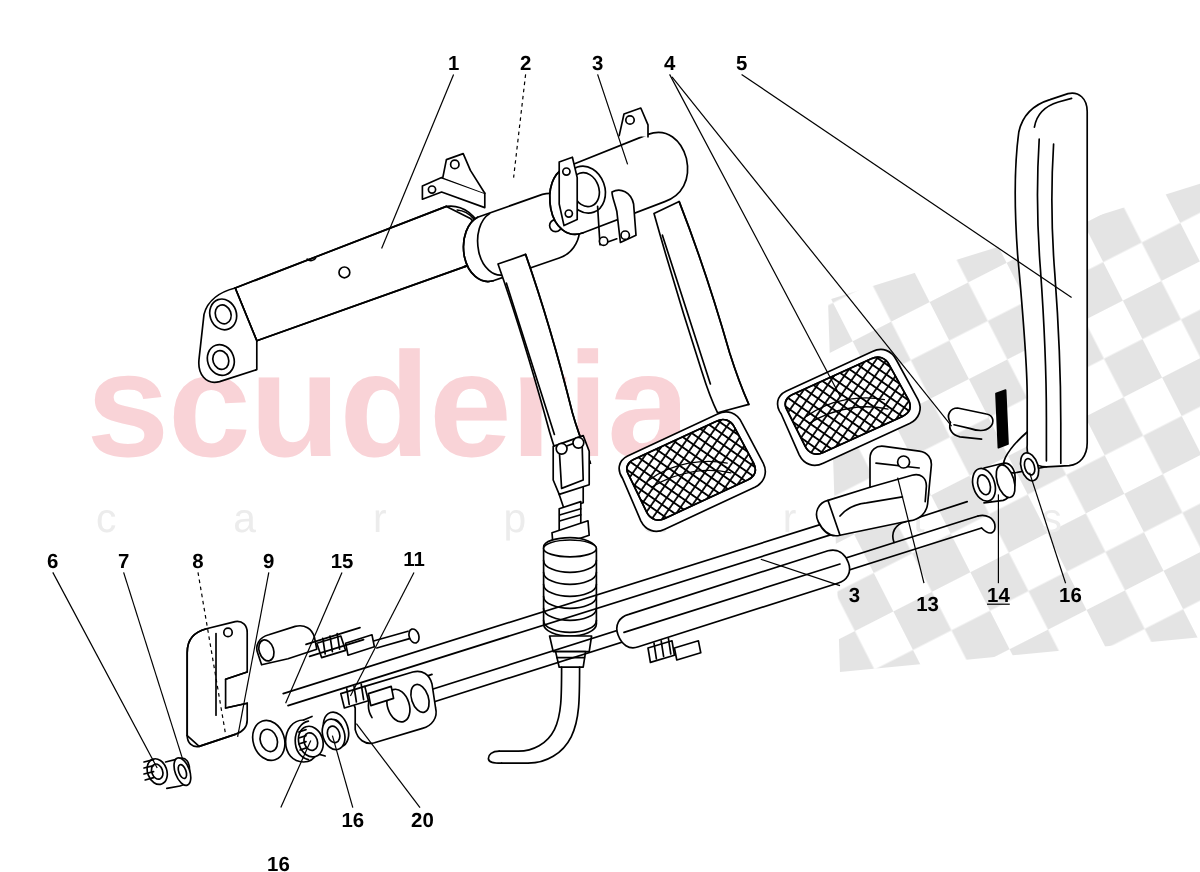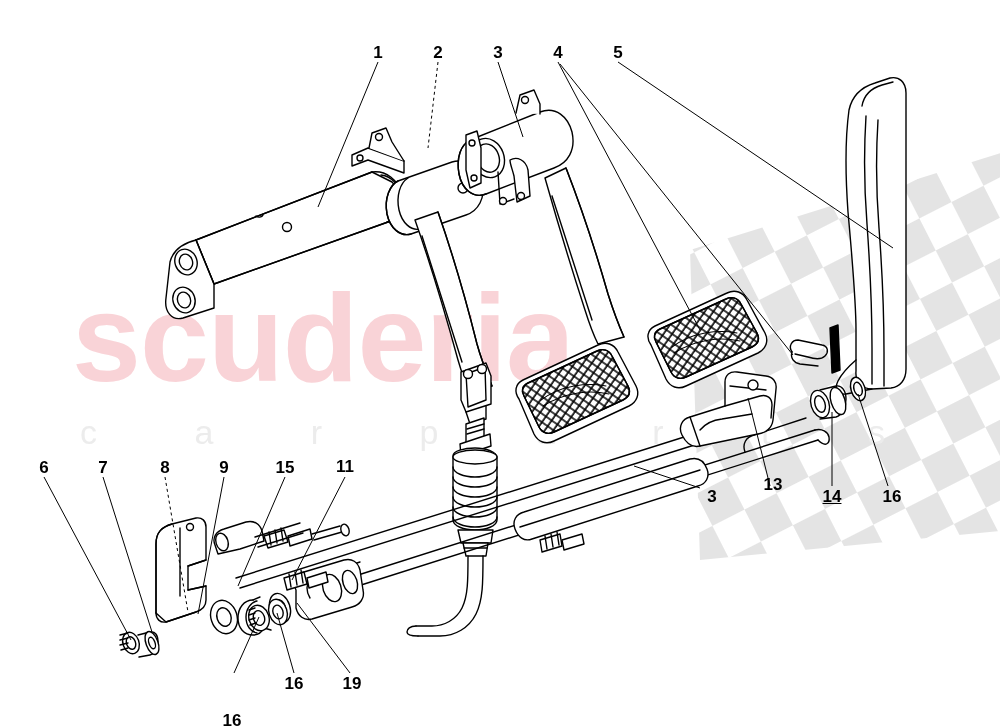--- a/index.html
+++ b/index.html
@@ -386,22 +386,22 @@
     <div class="lbl" style="left:618px;top:44px;">5</div>
 
     <div class="lbl" style="left:44px;top:459px;">6</div>
     <div class="lbl" style="left:103px;top:459px;">7</div>
     <div class="lbl" style="left:165px;top:459px;">8</div>
     <div class="lbl" style="left:224px;top:459px;">9</div>
     <div class="lbl" style="left:285px;top:459px;">15</div>
     <div class="lbl" style="left:345px;top:434px;margin-top:24px;">11</div>
 
     <div class="lbl" style="left:712px;top:488px;">3</div>
-    <div class="lbl" style="left:773px;top:476px;">13</div>
+    <div class="lbl" style="left:773px;top:495px;">13</div>
     <div class="lbl" style="left:832px;top:488px;text-decoration:underline;">14</div>
     <div class="lbl" style="left:892px;top:488px;">16</div>
 
     <div class="lbl" style="left:232px;top:712px;">16</div>
     <div class="lbl" style="left:294px;top:675px;">16</div>
-    <div class="lbl" style="left:352px;top:675px;">19</div>
+    <div class="lbl" style="left:352px;top:675px;">20</div>
   </div>
 
 </div>
 
 </body></html>

